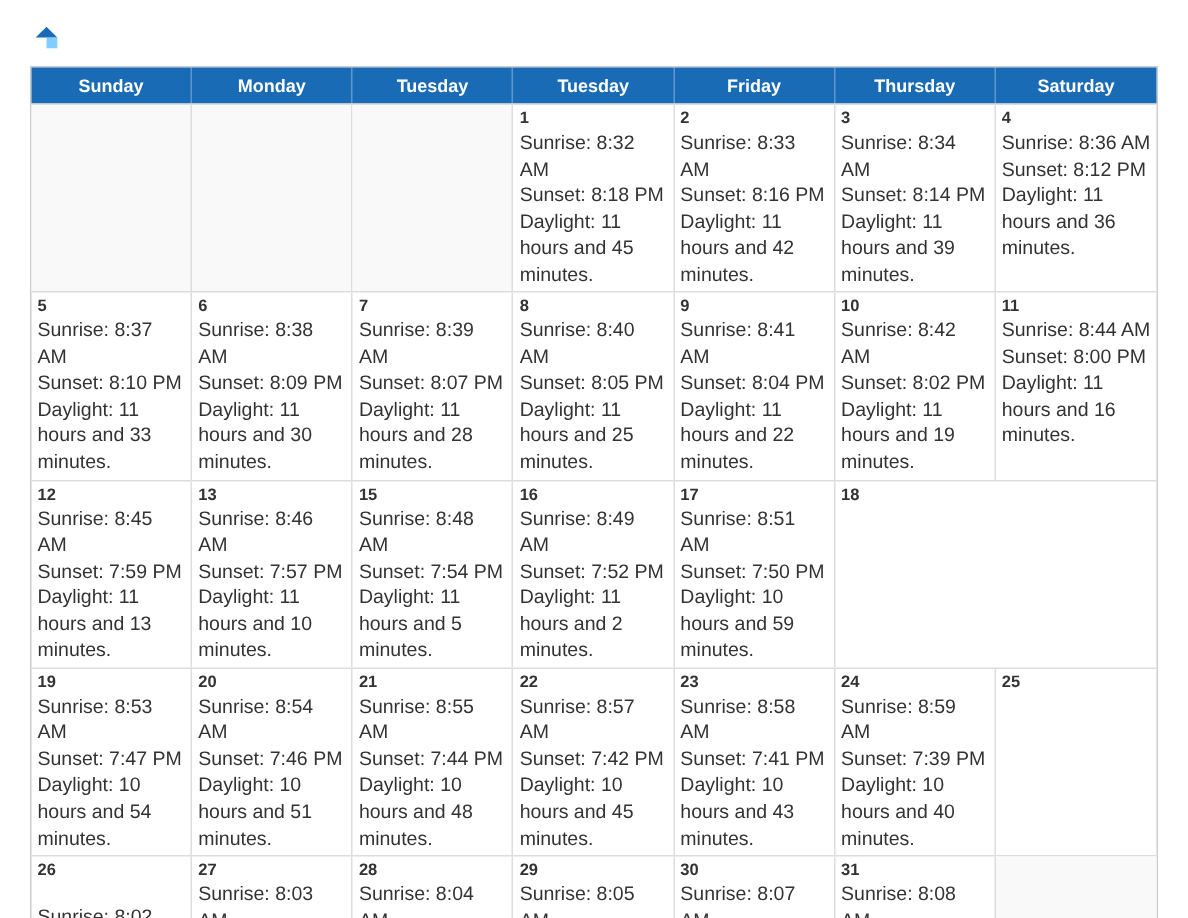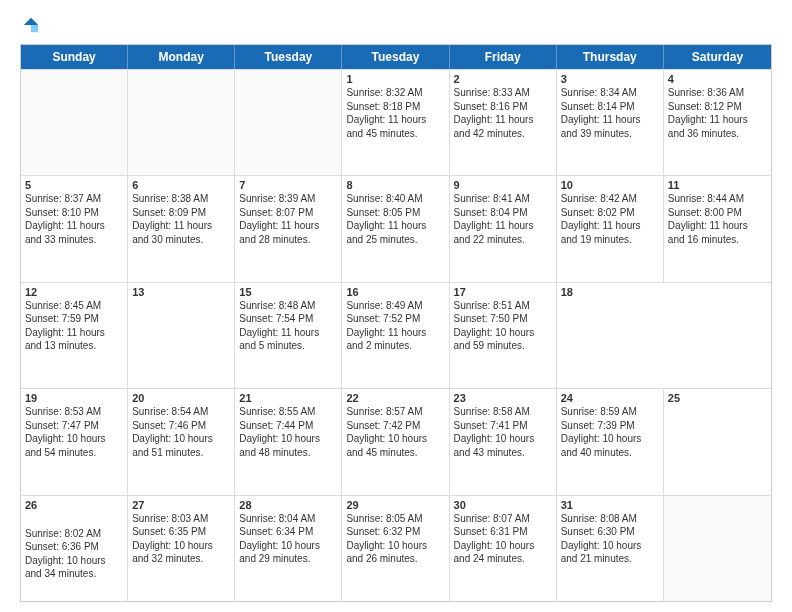--- a/index.html
+++ b/index.html
@@ -100,21 +100,21 @@
     }
     .cal-cell:last-child { border-right: none; }
     .cal-cell.empty { background: #f9f9f9; }
     .day-num {
       font-size: 11px;
       font-weight: bold;
       margin-bottom: 1px;
     }
     .cell-text {
       line-height: 1.35;
-      font-size: 10px;
+      font-size: 13px;
       color: #333;
     }
   </style>
 </head>
 <body>
 
 <div class="page">
   <div class="header">
     <div class="logo">
       <div class="logo-text">
@@ -218,20 +218,23 @@
         </div>
         <div class="cal-row">
           <div class="cal-cell">
             <div class="day-num">12</div>
             <div class="cell-text" style="white-space: pre-line;">Sunrise: 8:45 AM
 Sunset: 7:59 PM
 Daylight: 11 hours and 13 minutes.</div>
           </div>
           <div class="cal-cell">
             <div class="day-num">13</div>
+            <div class="cell-text" style="white-space: pre-line;">Sunrise: 8:46 AM
+Sunset: 7:57 PM
+Daylight: 11 hours and 10 minutes.</div>
           </div>
           <div class="cal-cell">
             <div class="day-num">15</div>
             <div class="cell-text" style="white-space: pre-line;">Sunrise: 8:48 AM
 Sunset: 7:54 PM
 Daylight: 11 hours and 5 minutes.</div>
           </div>
           <div class="cal-cell">
             <div class="day-num">16</div>
             <div class="cell-text" style="white-space: pre-line;">Sunrise: 8:49 AM

